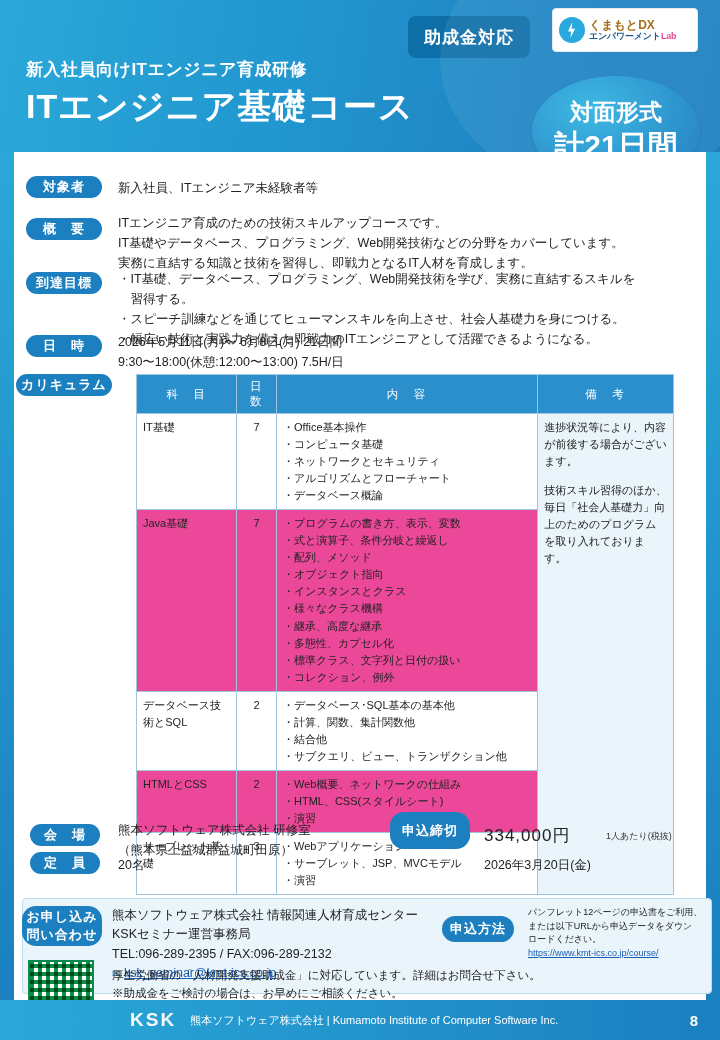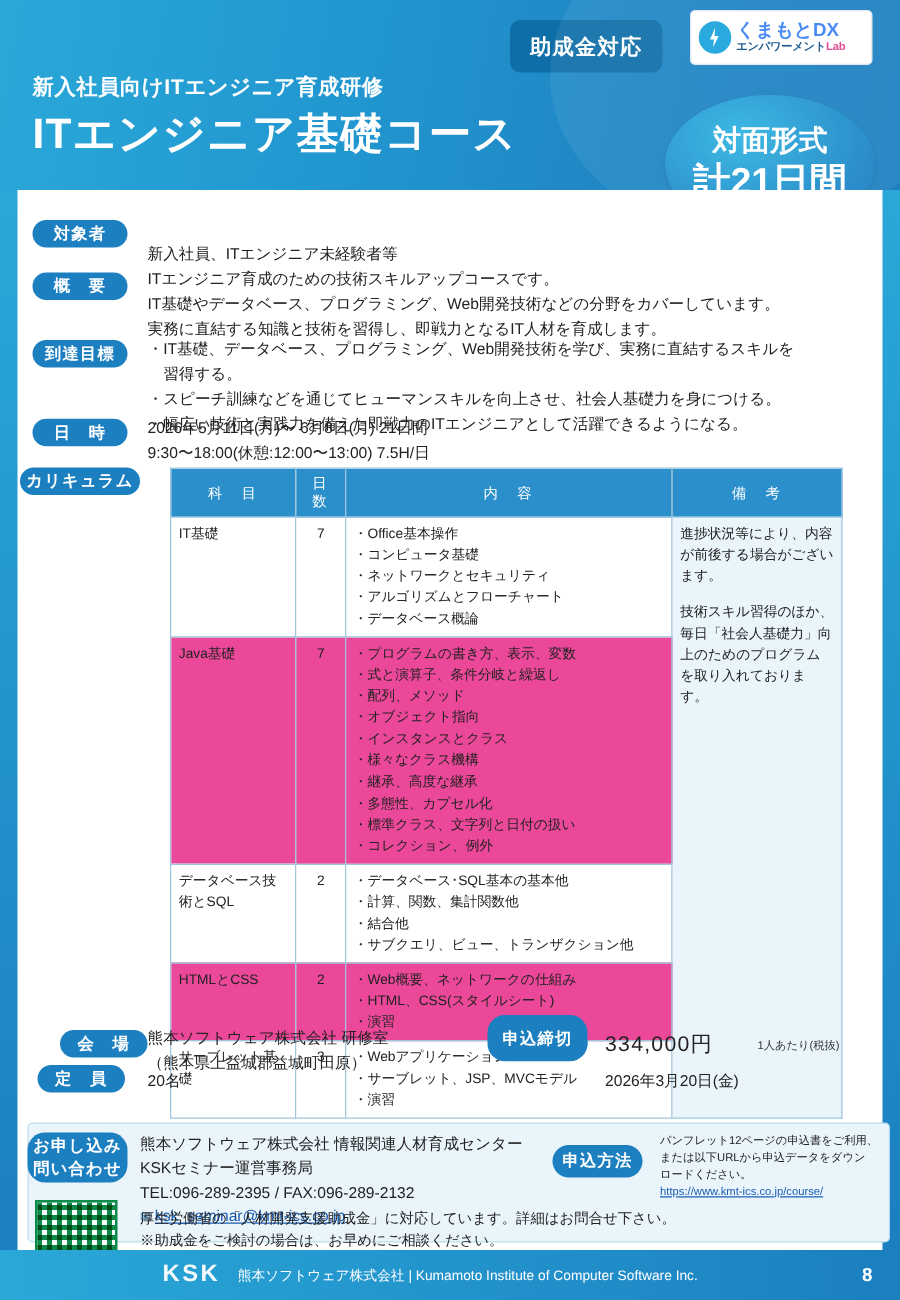--- a/index.html
+++ b/index.html
@@ -51,21 +51,21 @@
   }
   .logo-mark {
     width:26px; height:26px; border-radius:50%;
     background:#1aa3dd; position:relative; flex:none; margin-right:4px;
   }
   .logo-mark:before{
     content:"";position:absolute; left:9px; top:5px; width:7px; height:16px;
     background:#fff; clip-path:polygon(60% 0,0 60%,45% 60%,35% 100%,100% 42%,52% 42%);
   }
   .logo-text-wrap{ line-height:1.05; }
-  .logo-top { font-size:15px; font-weight:bold; color:#3b82f6; }
+  .logo-top { font-size:12px; font-weight:bold; color:#a16207; }
   .logo-bot { font-size:9px; font-weight:bold; color:#0e4f86; letter-spacing:-0.2px;}
   .logo-bot .lab{ color:#e23f8a; }
 
   .circle-badge {
     position:absolute; left:532px; top:76px; width:168px; height:110px;
     background:radial-gradient(ellipse at 35% 30%, #2fb4e2 0%, #1b84c5 70%, #1a78b9 100%);
     border-radius:50%; color:#fff; text-align:center;
     display:flex; flex-direction:column; align-items:center; justify-content:center;
     font-weight:bold; line-height:1.25; box-shadow:0 1px 3px rgba(0,0,0,.15);
   }
@@ -169,21 +169,21 @@
     <div class="circle-badge">
       <div class="l1">対面形式</div>
       <div class="l2">計21日間</div>
     </div>
   </div>
 
   <div class="left-edge"></div>
   <div class="right-edge"></div>
 
   <div class="row pill" style="left:26px; top:176px; width:76px; height:22px;">対象者</div>
-  <div class="row body-text" style="left:118px; top:193px; width:560px;">新入社員、ITエンジニア未経験者等</div>
+  <div class="row body-text" style="left:118px; top:178px; width:560px;">新入社員、ITエンジニア未経験者等</div>
 
   <div class="row pill" style="left:26px; top:218px; width:76px; height:22px;">概　要</div>
   <div class="row body-text" style="left:118px; top:213px; width:570px;">
     <div>ITエンジニア育成のための技術スキルアップコースです。</div>
     <div>IT基礎やデータベース、プログラミング、Web開発技術などの分野をカバーしています。</div>
     <div>実務に直結する知識と技術を習得し、即戦力となるIT人材を育成します。</div>
   </div>
 
   <div class="row pill" style="left:26px; top:272px; width:76px; height:22px;">到達目標</div>
   <div class="row body-text" style="left:118px; top:269px; width:578px;">
@@ -266,21 +266,21 @@
         <td class="days">3</td>
         <td class="cont">
           <div>・Webアプリケーション</div>
           <div>・サーブレット、JSP、MVCモデル</div>
           <div>・演習</div>
         </td>
       </tr>
     </tbody>
   </table>
 
-  <div class="row pill" style="left:30px; top:824px; width:70px; height:22px;margin-left:18px;">会　場</div>
+  <div class="row pill" style="left:30px; top:824px; width:70px; height:22px;">会　場</div>
   <div class="row body-text" style="left:118px; top:820px; width:280px;">
     <div>熊本ソフトウェア株式会社  研修室</div>
     <div>（熊本県上益城郡益城町田原）</div>
   </div>
   <div class="row pill" style="left:396px; top:824px; width:74px; height:22px;">受講料</div>
   <div class="row price-val" style="left:484px; top:824px;">334,000円</div>
   <div class="row small-note" style="left:606px; top:830px;">1人あたり(税抜)</div>
 
   <div class="row pill" style="left:30px; top:852px; width:70px; height:22px;">定　員</div>
   <div class="row body-text" style="left:118px; top:855px;">20名</div>

